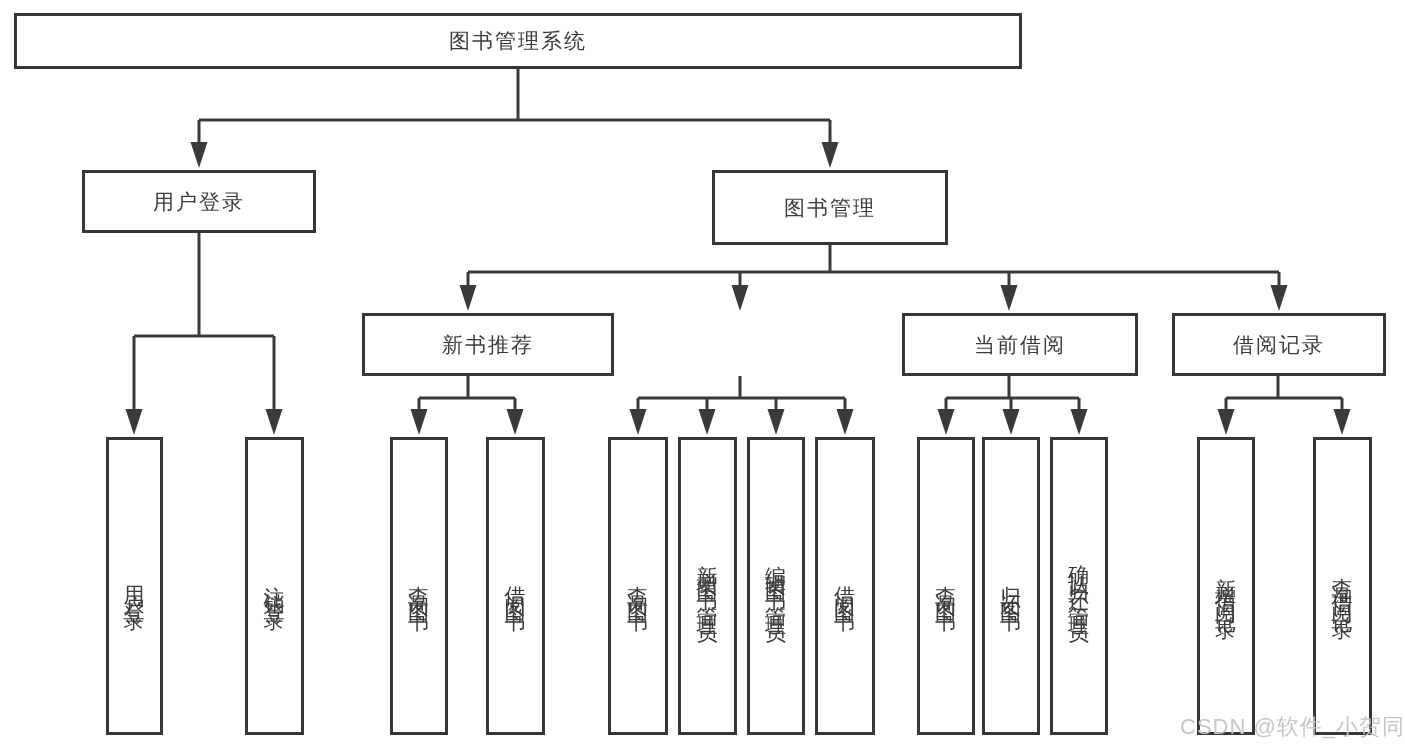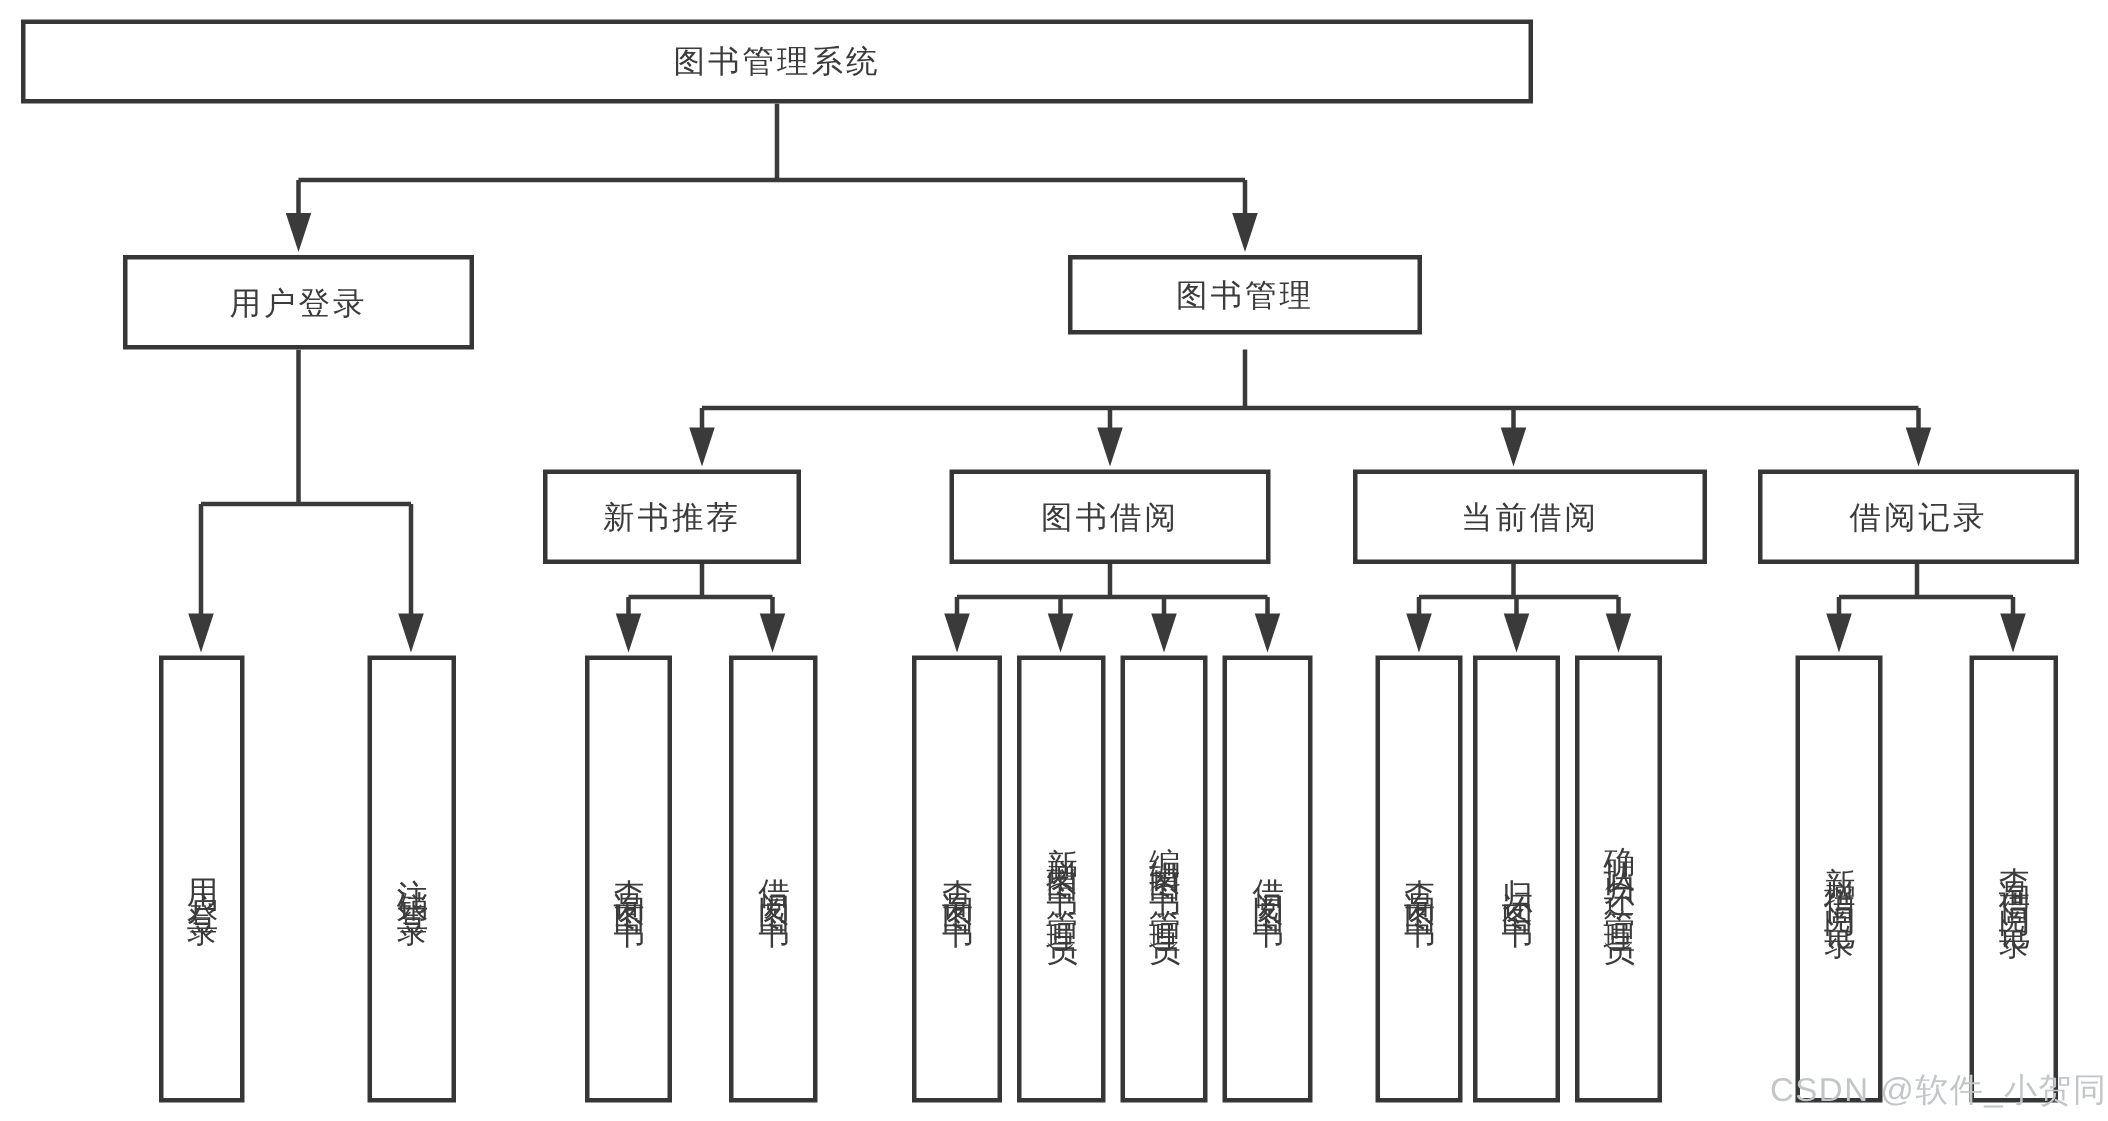--- a/index.html
+++ b/index.html
@@ -32,22 +32,22 @@
   .v{
     top:437px;height:298px;
     writing-mode:vertical-rl;
     text-orientation:mixed;
     font-size:21px;
     letter-spacing:0.40em;
     line-height:1;
   }
   .root{left:14px;top:13px;width:1008px;height:56px;}
   .n-userlogin{left:82px;top:170px;width:234px;height:63px;}
-  .n-bookmgmt{left:712px;top:170px;width:236px;height:53px;}
-  .n-newbook{left:362px;top:313px;width:172px;height:63px;}
+  .n-bookmgmt{left:712px;top:170px;width:236px;height:75px;}
+  .n-newbook{left:362px;top:313px;width:252px;height:63px;}
   .n-bookborrow{left:633px;top:313px;width:214px;height:63px;}
   .n-current{left:902px;top:313px;width:236px;height:63px;}
   .n-records{left:1172px;top:313px;width:214px;height:63px;}
   .watermark{
     position:absolute;
     left:1180px;top:712px;
     z-index:3;
     font-size:22px;
     color:#c3c6c9;
     letter-spacing:1px;
@@ -101,21 +101,20 @@
         <use href="#arr" x="1342" y="435"></use>
     </g>
   </svg>
 
   <div class="box h root">图书管理系统</div>
 
   <div class="box h n-userlogin">用户登录</div>
   <div class="box h n-bookmgmt">图书管理</div>
 
   <div class="box h n-newbook">新书推荐</div>
-  <div class="box h n-bookborrow">图书借阅</div>
   <div class="box h n-current">当前借阅</div>
   <div class="box h n-records">借阅记录</div>
 
   <div class="box v" style="left:106px;width:57px;">用户登录</div>
   <div class="box v" style="left:245px;width:59px;">注销登录</div>
 
   <div class="box v" style="left:390px;width:58px;">查询图书</div>
   <div class="box v" style="left:486px;width:59px;">借阅图书</div>
 
   <div class="box v" style="left:608px;width:60px;">查询图书</div>

